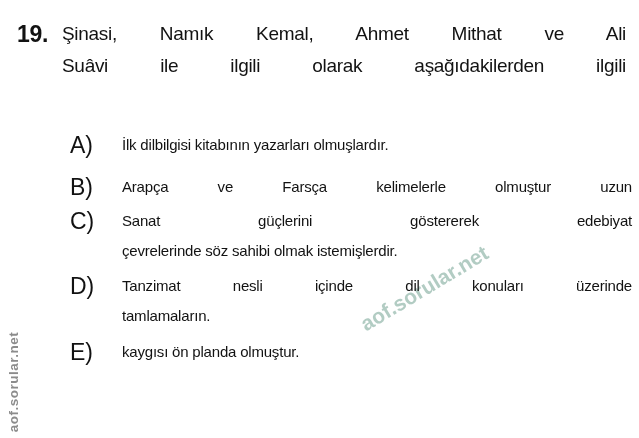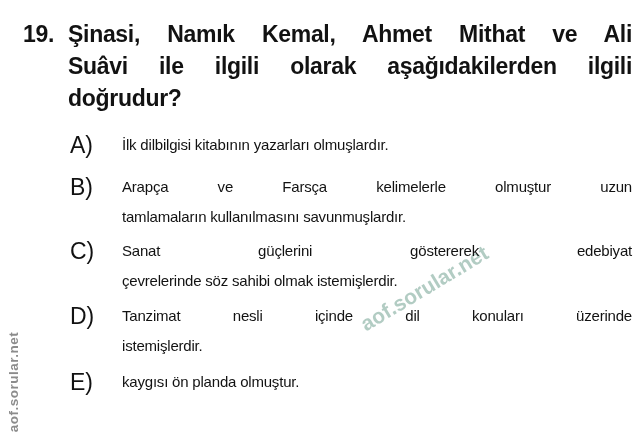--- a/index.html
+++ b/index.html
@@ -38,37 +38,37 @@
     font-weight: bold;
     color: #b2ccc3;
     text-align: center;
     z-index: 0;
     white-space: nowrap;
   }
 
   
   .question {
     position: absolute;
-    left: 23px; top: 18px;
+    left: 17px; top: 18px;
     width: 609px;
     display: flex;
     z-index: 1;
   }
   .qnum {
     width: 45px;
     flex: 0 0 45px;
     font-size: 23px;
     font-weight: bold;
     line-height: 32px;
     letter-spacing: -0.3px;
   }
   .qtext {
     flex: 1;
-    font-size: 23px;
-    font-weight: bold;
+    font-size: 19px;
+    font-weight: normal;
     line-height: 32px;
     letter-spacing: -0.3px;
   }
 
   
   .options {
     position: absolute;
     left: 70px; top: 130px;
     width: 562px;
     z-index: 1;
@@ -102,54 +102,52 @@
 <body>
 
 <div class="wm-left">aof.sorular.net</div>
 <div class="wm-diagonal">aof.sorular.net</div>
 
 <div class="question">
   <div class="qnum">19.</div>
   <div class="qtext">
     <span class="line jline">Şinasi, Namık Kemal, Ahmet Mithat ve Ali</span>
     <span class="line jline">Suâvi ile ilgili olarak aşağıdakilerden ilgili</span>
-    <span class="line">doğrudur?</span>
   </div>
 </div>
 
 <div class="options">
 
   <div class="option">
     <div class="olet">A)</div>
     <div class="otext">
       <span class="line">İlk dilbilgisi kitabının yazarları olmuşlardır.</span>
     </div>
   </div>
 
   <div class="option">
     <div class="olet">B)</div>
     <div class="otext">
       <span class="line jline">Arapça ve Farsça kelimelerle olmuştur uzun</span>
-      <span class="line">tamlamaların kullanılmasını savunmuşlardır.</span>
     </div>
   </div>
 
   <div class="option">
     <div class="olet">C)</div>
     <div class="otext">
       <span class="line jline">Sanat güçlerini göstererek edebiyat</span>
       <span class="line">çevrelerinde söz sahibi olmak istemişlerdir.</span>
     </div>
   </div>
 
   <div class="option">
     <div class="olet">D)</div>
     <div class="otext">
       <span class="line jline">Tanzimat nesli içinde dil konuları üzerinde</span>
-      <span class="line">istemişlerdir.</span>
+      <span class="line">tamlamaların.</span>
     </div>
   </div>
 
   <div class="option">
     <div class="olet">E)</div>
     <div class="otext">
       <span class="line">kaygısı ön planda olmuştur.</span>
     </div>
   </div>
 

